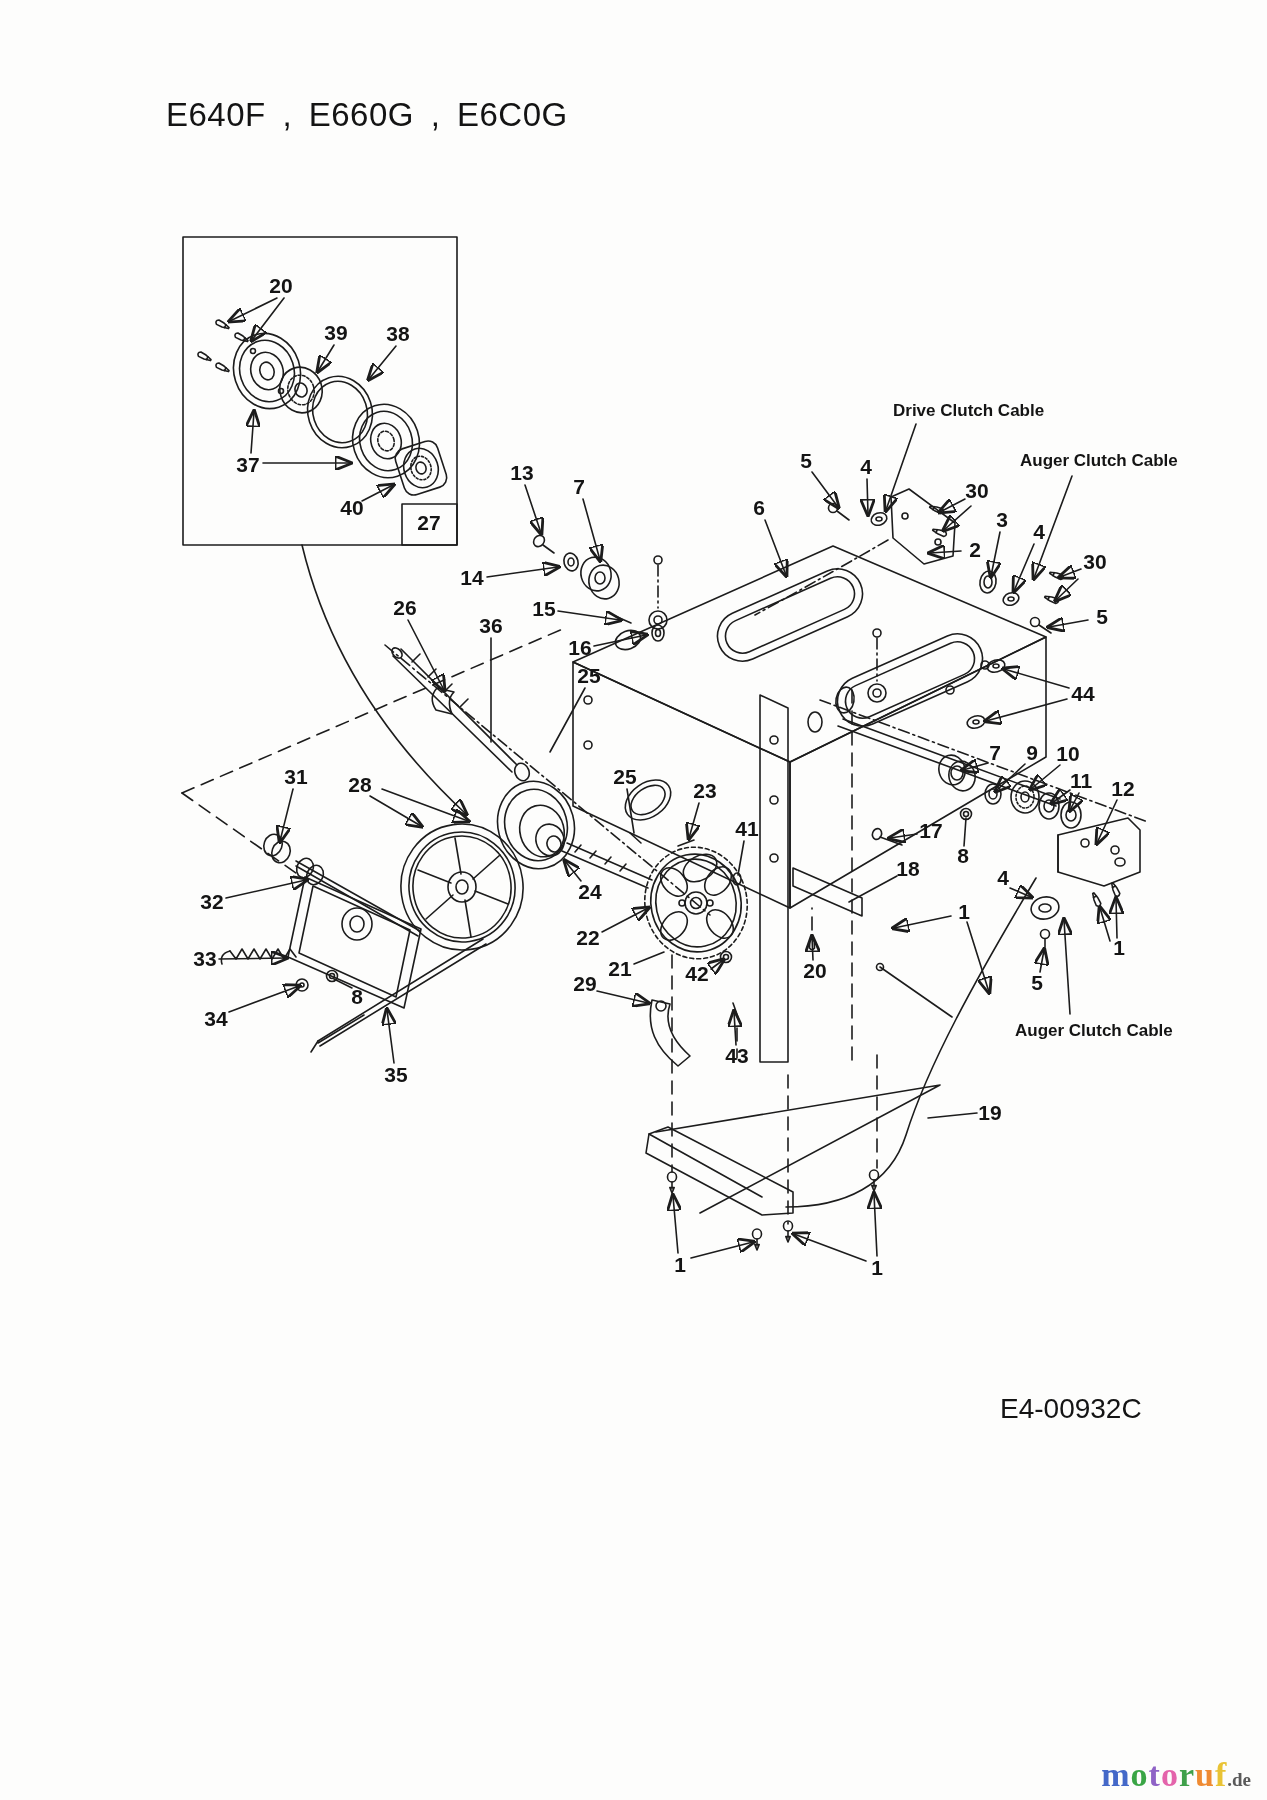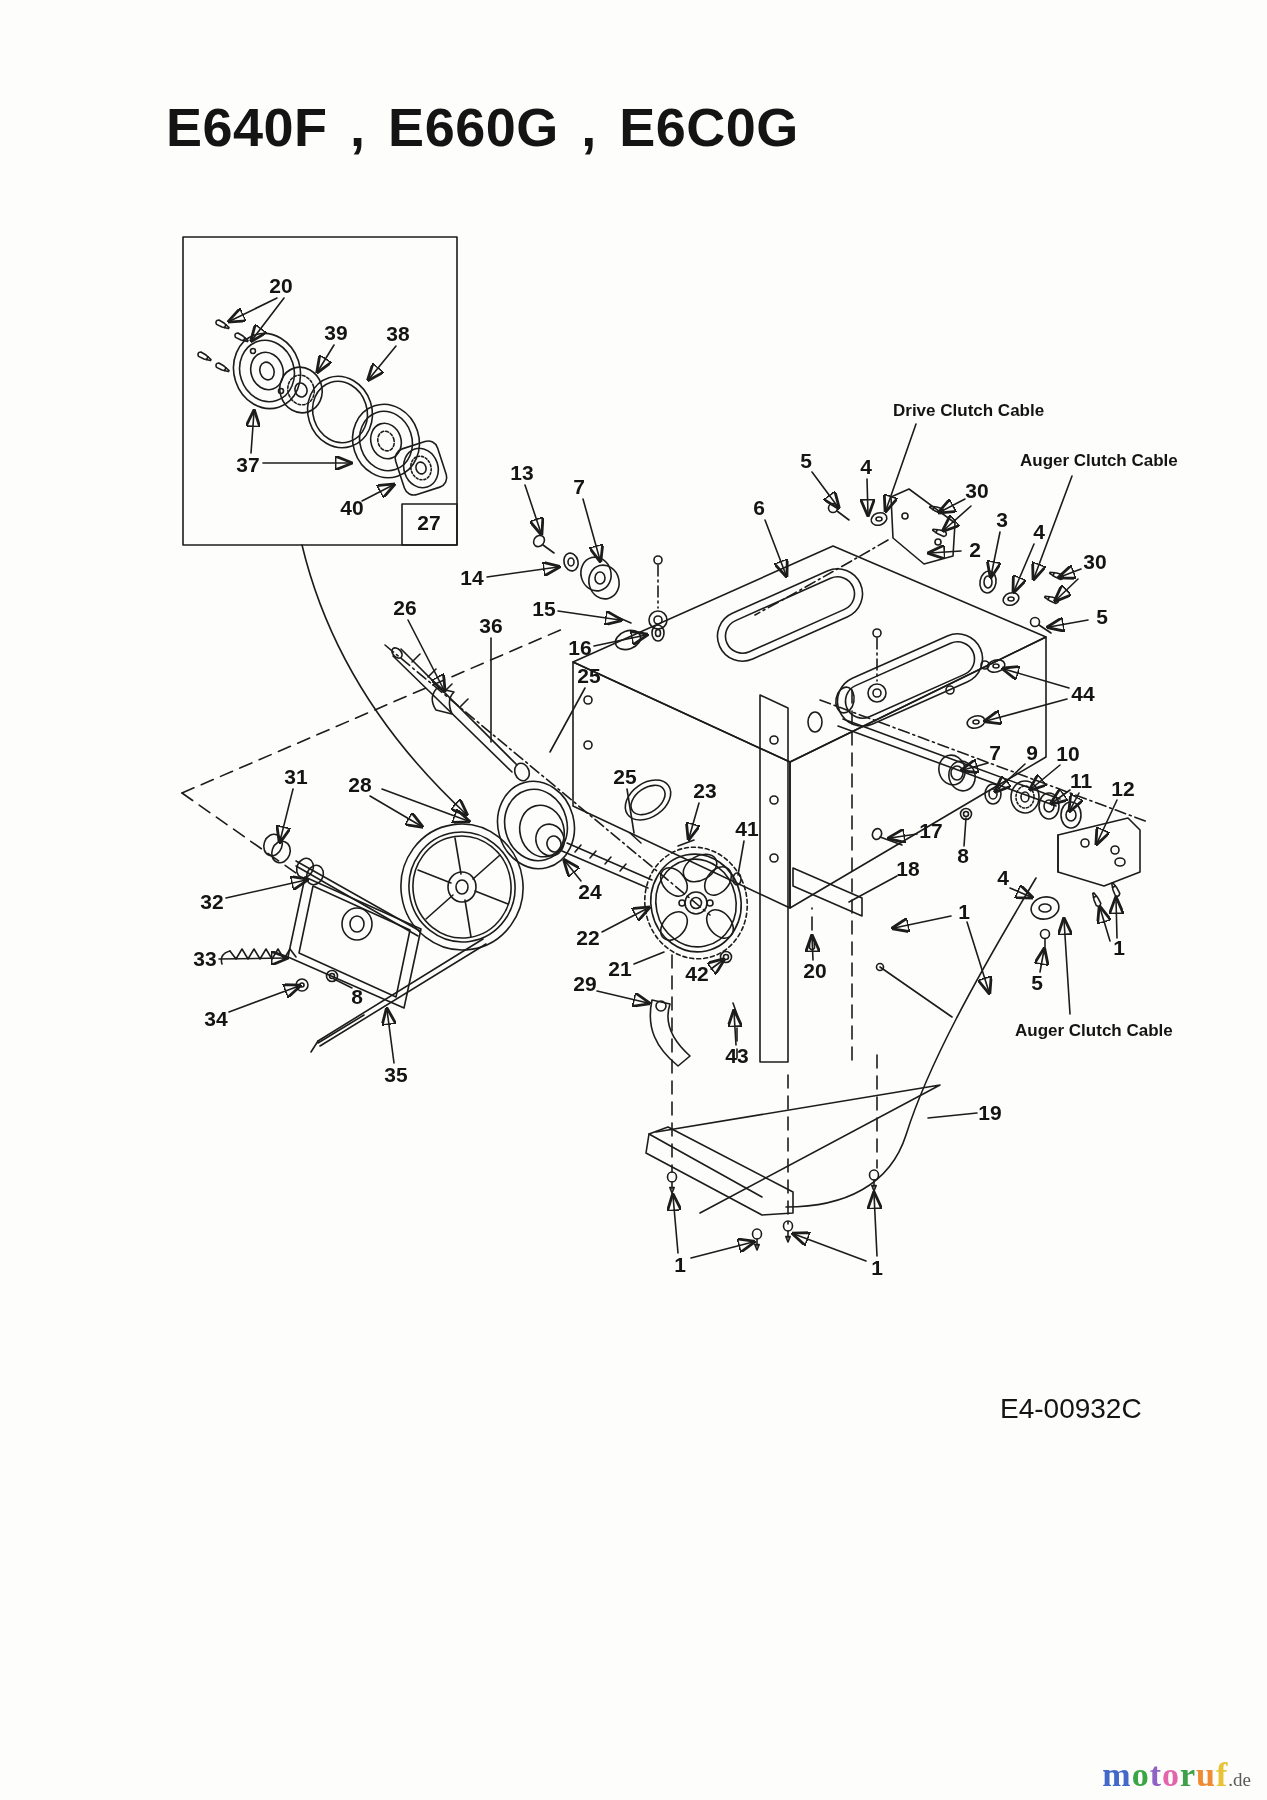--- a/index.html
+++ b/index.html
@@ -1,35 +1,35 @@
 <!DOCTYPE html>
 <html><head>
 <meta charset="utf-8">
 <style>
   html,body{margin:0;padding:0;}
   body{width:1267px;height:1800px;position:relative;background:#fdfdfc;overflow:hidden;
        font-family:"Liberation Sans",sans-serif;}
-  .title{position:absolute;left:166px;top:96px;font-size:54px;font-weight:700;
+  .title{position:absolute;left:166px;top:96px;font-size:33px;font-weight:400;
          color:#141414;letter-spacing:.5px;word-spacing:7px;white-space:pre;}
   svg{position:absolute;left:0;top:0;}
   svg *{vector-effect:none;}
   .s path,.s line,.s rect,.s ellipse,.s circle{stroke:#1c1c1c;fill:none;stroke-width:1.6;
       stroke-linecap:round;stroke-linejoin:round;}
   .f{fill:#1f1f1f;stroke:none;}
   .wfill{fill:#fdfdfc;}
   .num{font:700 21px "Liberation Sans",sans-serif;fill:#141414;text-anchor:middle;}
   .lbl{font:700 17px "Liberation Sans",sans-serif;fill:#141414;}
   .dnum{font:400 28px "Liberation Sans",sans-serif;fill:#141414;}
   .leader{stroke:#141414;stroke-width:1.4;fill:none;}
   .dash{stroke-dasharray:13 8;stroke-width:1.3;}
   .ddot{stroke-dasharray:11 4 2 4;stroke-width:1.1;}
   .thick{stroke-width:2.6;}
   .wm{position:absolute;right:16px;bottom:6px;font-family:"Liberation Serif",serif;
       font-size:34px;font-weight:700;letter-spacing:1px;}
-  .wm .de{font-size:19px;font-weight:400;letter-spacing:0;}
+  .wm .de{font-size:19px;font-weight:700;letter-spacing:0;}
 </style>
 </head>
 <body>
 
 <div class="title">E640F , E660G , E6C0G</div>
 
 <svg id="diagram" width="1267" height="1800" viewBox="0 0 1267 1800" class="s">
   <defs>
     <marker id="arr" viewBox="0 0 10 8" markerWidth="11" markerHeight="9" refX="8.5" refY="4" orient="auto">
       <path d="M0,0 L10,4 L0,8 Z" fill="#141414" stroke="none"></path>

